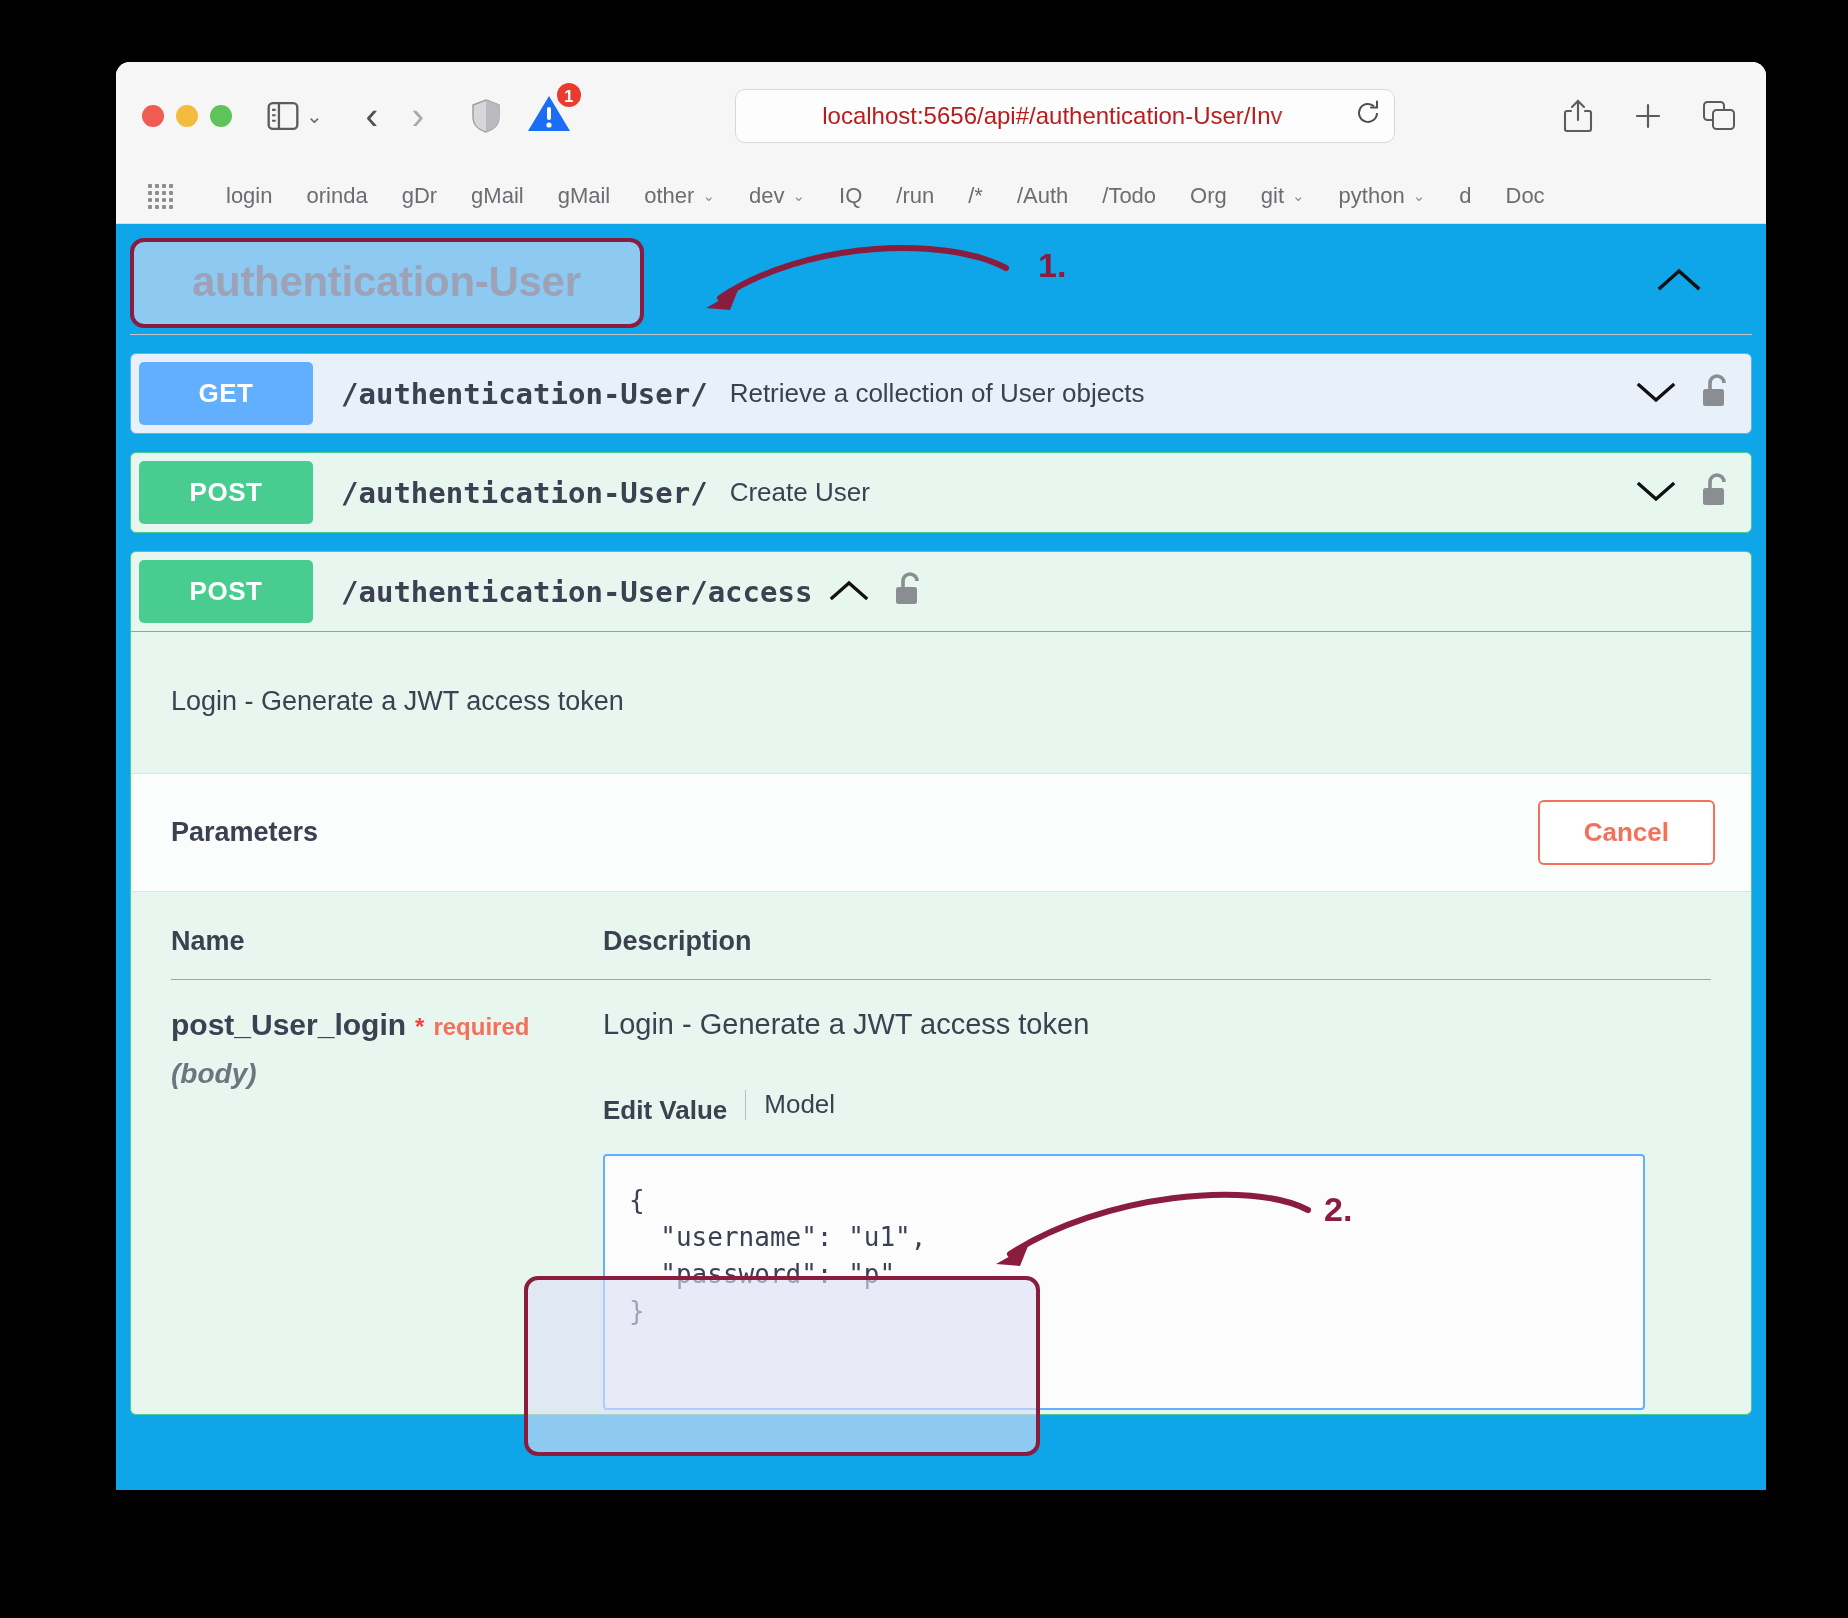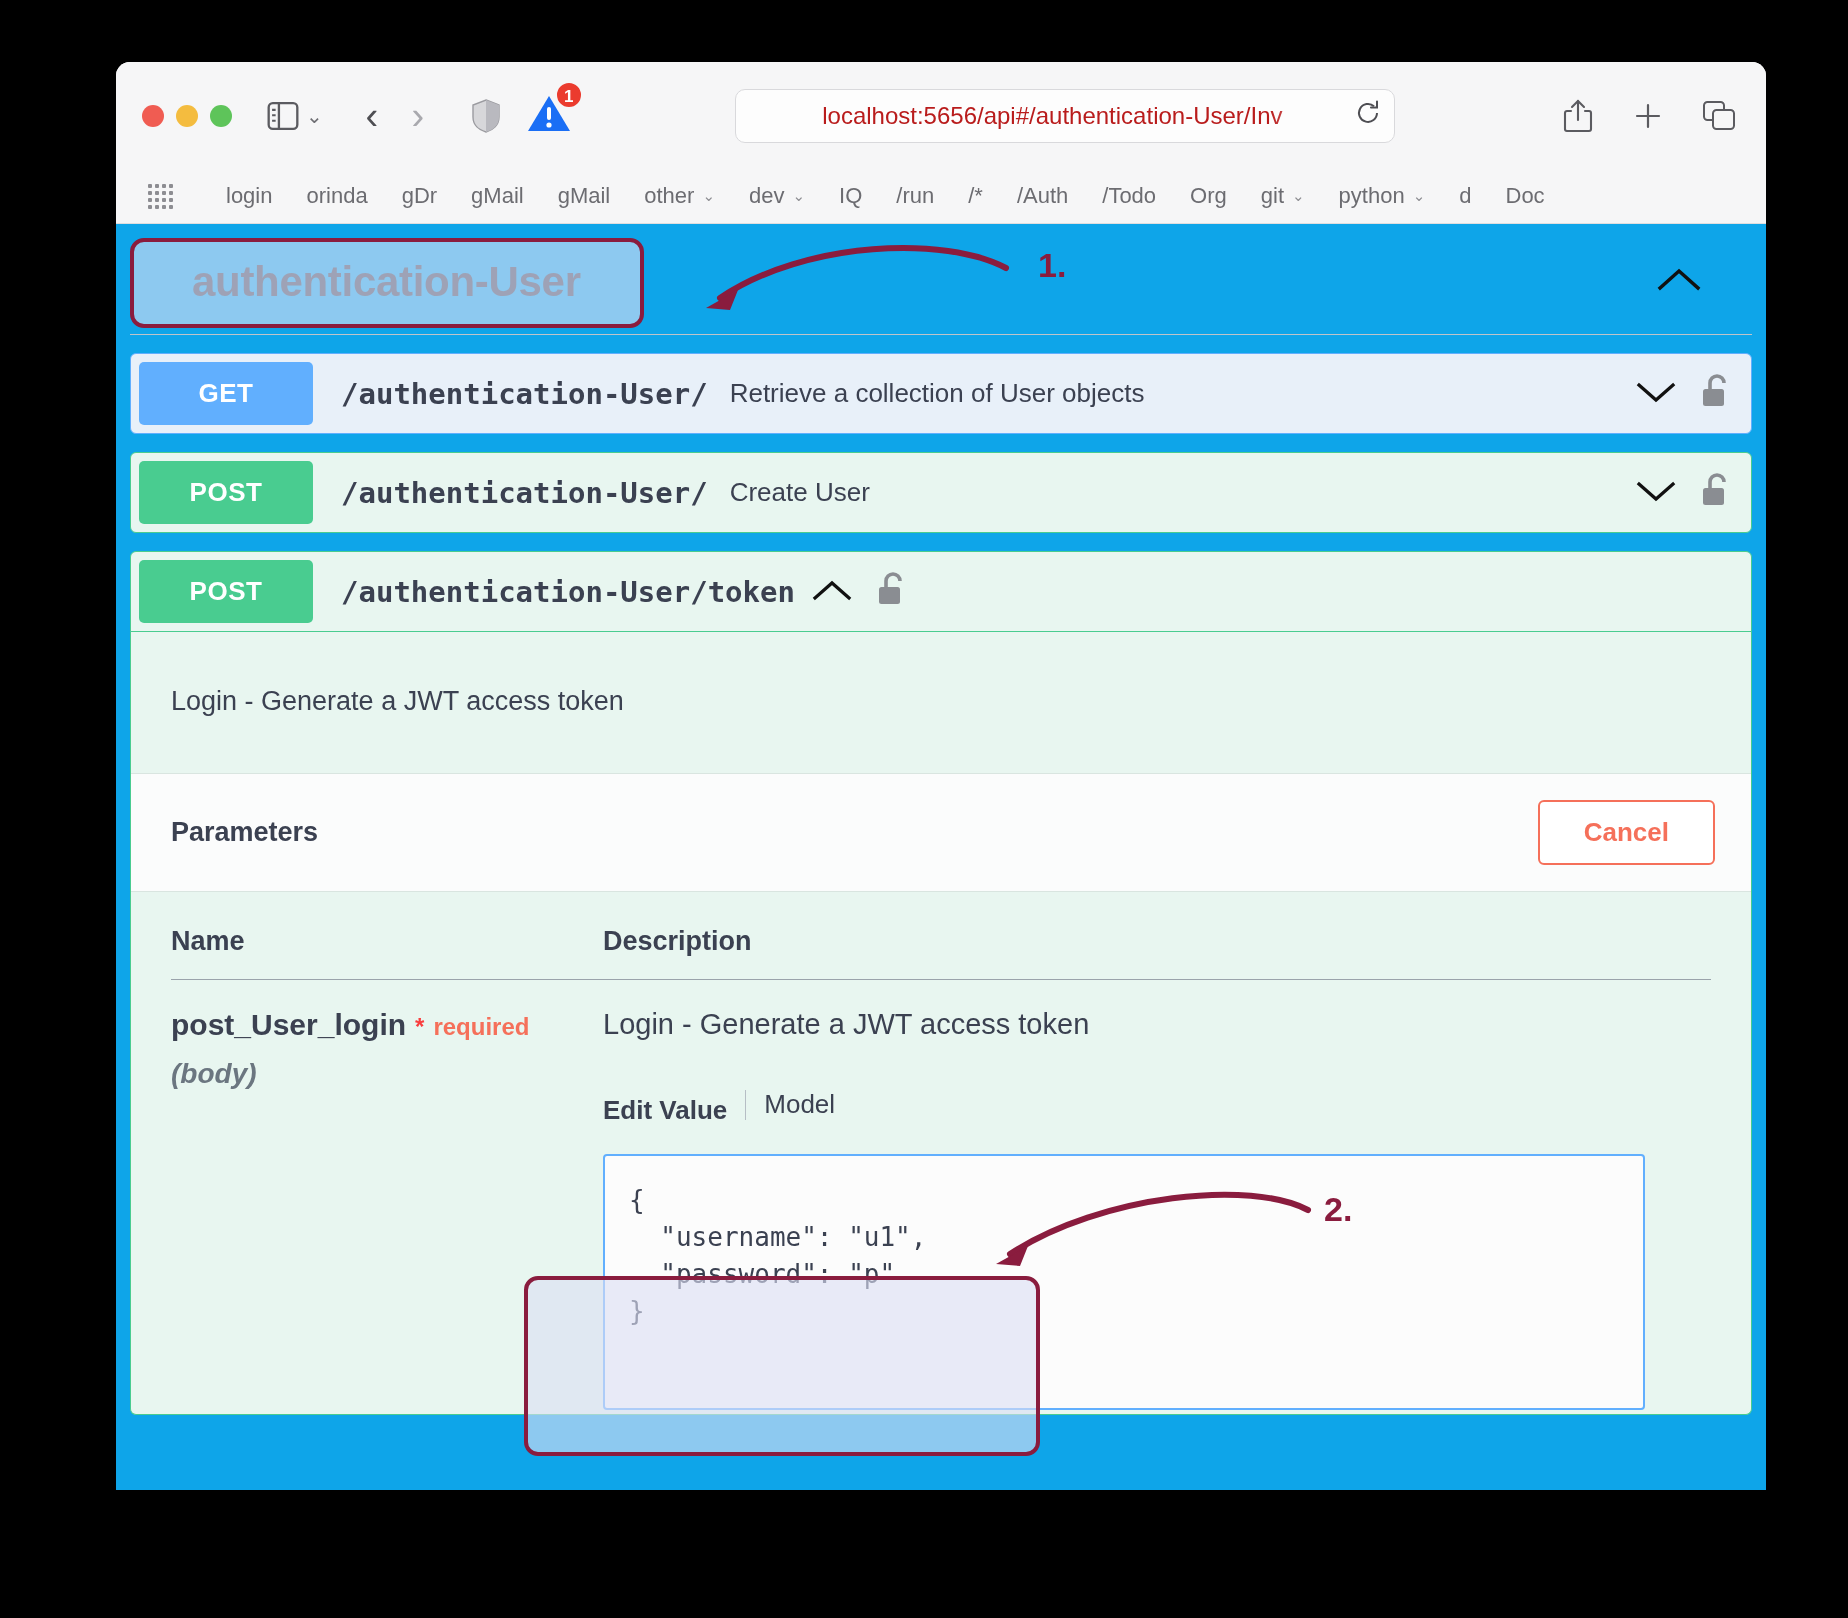--- a/index.html
+++ b/index.html
@@ -415,21 +415,21 @@
             <path d="M11 17 V11 a7 7 0 0 1 14 0" fill="none" stroke="#8a8d92" stroke-width="3.6"></path>
             <rect x="4" y="17" width="21" height="17" rx="2.5" fill="#8a8d92"></rect>
           </svg>
         </div>
       </div>
     </div>
 
     <div class="op-block">
       <div class="op-row op-post-open">
         <div class="verb post">POST</div>
-        <div class="path">/authentication-User/token</div>
+        <div class="path">/authentication-User/access</div>
         <div class="op-caret">
           <svg width="42" height="24" viewBox="0 0 42 24" fill="none" stroke="#111" stroke-width="3.2" stroke-linecap="square">
             <path d="M4 20 L21 5 L38 20"></path>
           </svg>
         </div>
         <div class="lock">
           <svg width="34" height="40" viewBox="0 0 34 40">
             <path d="M11 17 V11 a7 7 0 0 1 14 0" fill="none" stroke="#8a8d92" stroke-width="3.6"></path>
             <rect x="4" y="17" width="21" height="17" rx="2.5" fill="#8a8d92"></rect>
           </svg>

